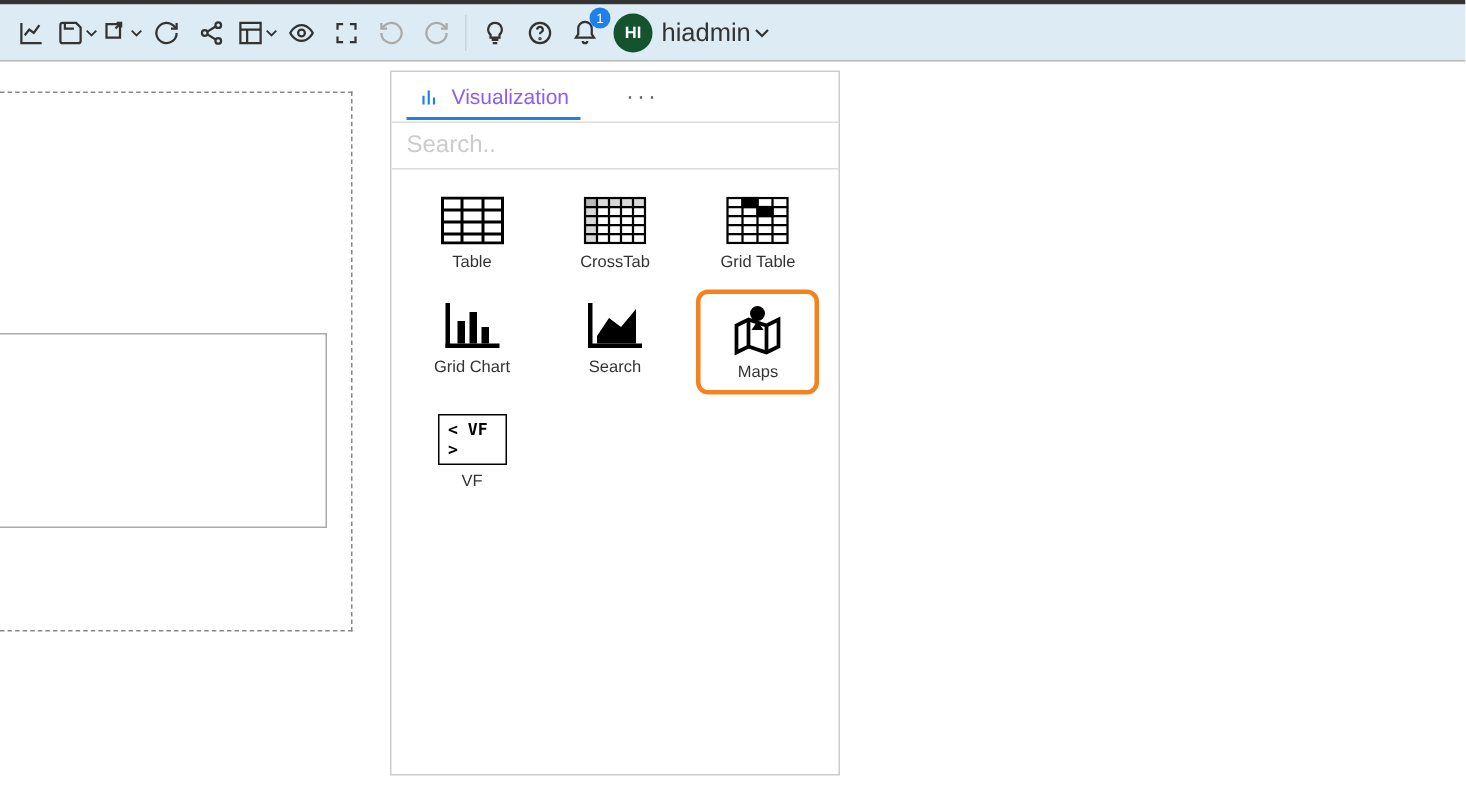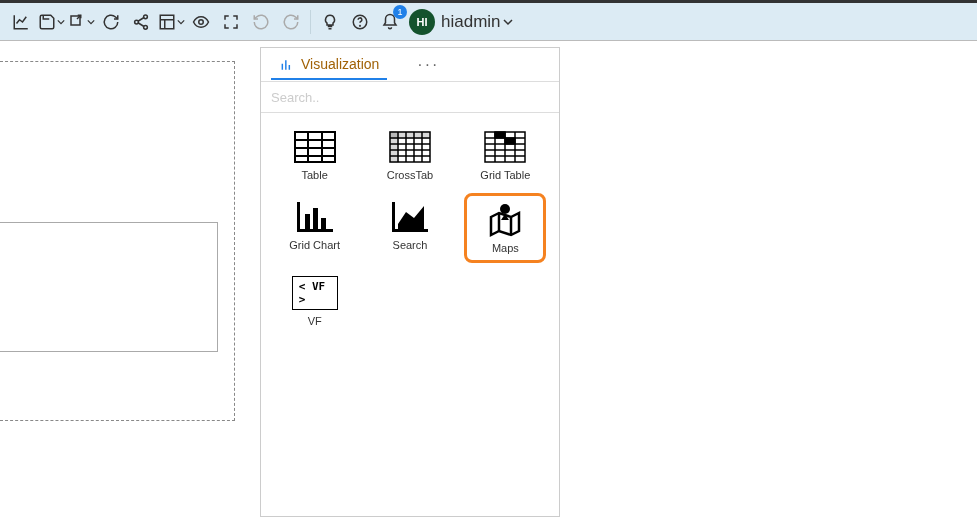--- a/index.html
+++ b/index.html
@@ -116,21 +116,21 @@
       display: flex;
       align-items: center;
       height: 34px;
       border-bottom: 1px solid #ddd;
       padding: 0 10px;
     }
     .tab {
       display: flex;
       align-items: flex-end;
       gap: 6px;
-      color: #a16207;
+      color: #8b5cf6;
       border-bottom: 2px solid #2080e8;
       padding: 6px 8px;
       font-size: 14px;
       cursor: pointer;
     }
     .tab-more {
       margin-left: 30px;
       color: #666;
       cursor: pointer;
       font-size: 16px;
@@ -138,21 +138,21 @@
     }
     .search-row {
       border-bottom: 1px solid #ddd;
       padding: 2px 10px;
     }
     .search-input {
       border: none;
       outline: none;
       width: 100%;
       height: 26px;
-      font-size: 13px;
+      font-size: 16px;
       color: #333;
     }
     .search-input::placeholder { color: #ccc; }
     .viz-grid {
       display: grid;
       grid-template-columns: repeat(3, 1fr);
       gap: 6px 4px;
       padding: 10px 8px;
       justify-items: center;
     }

